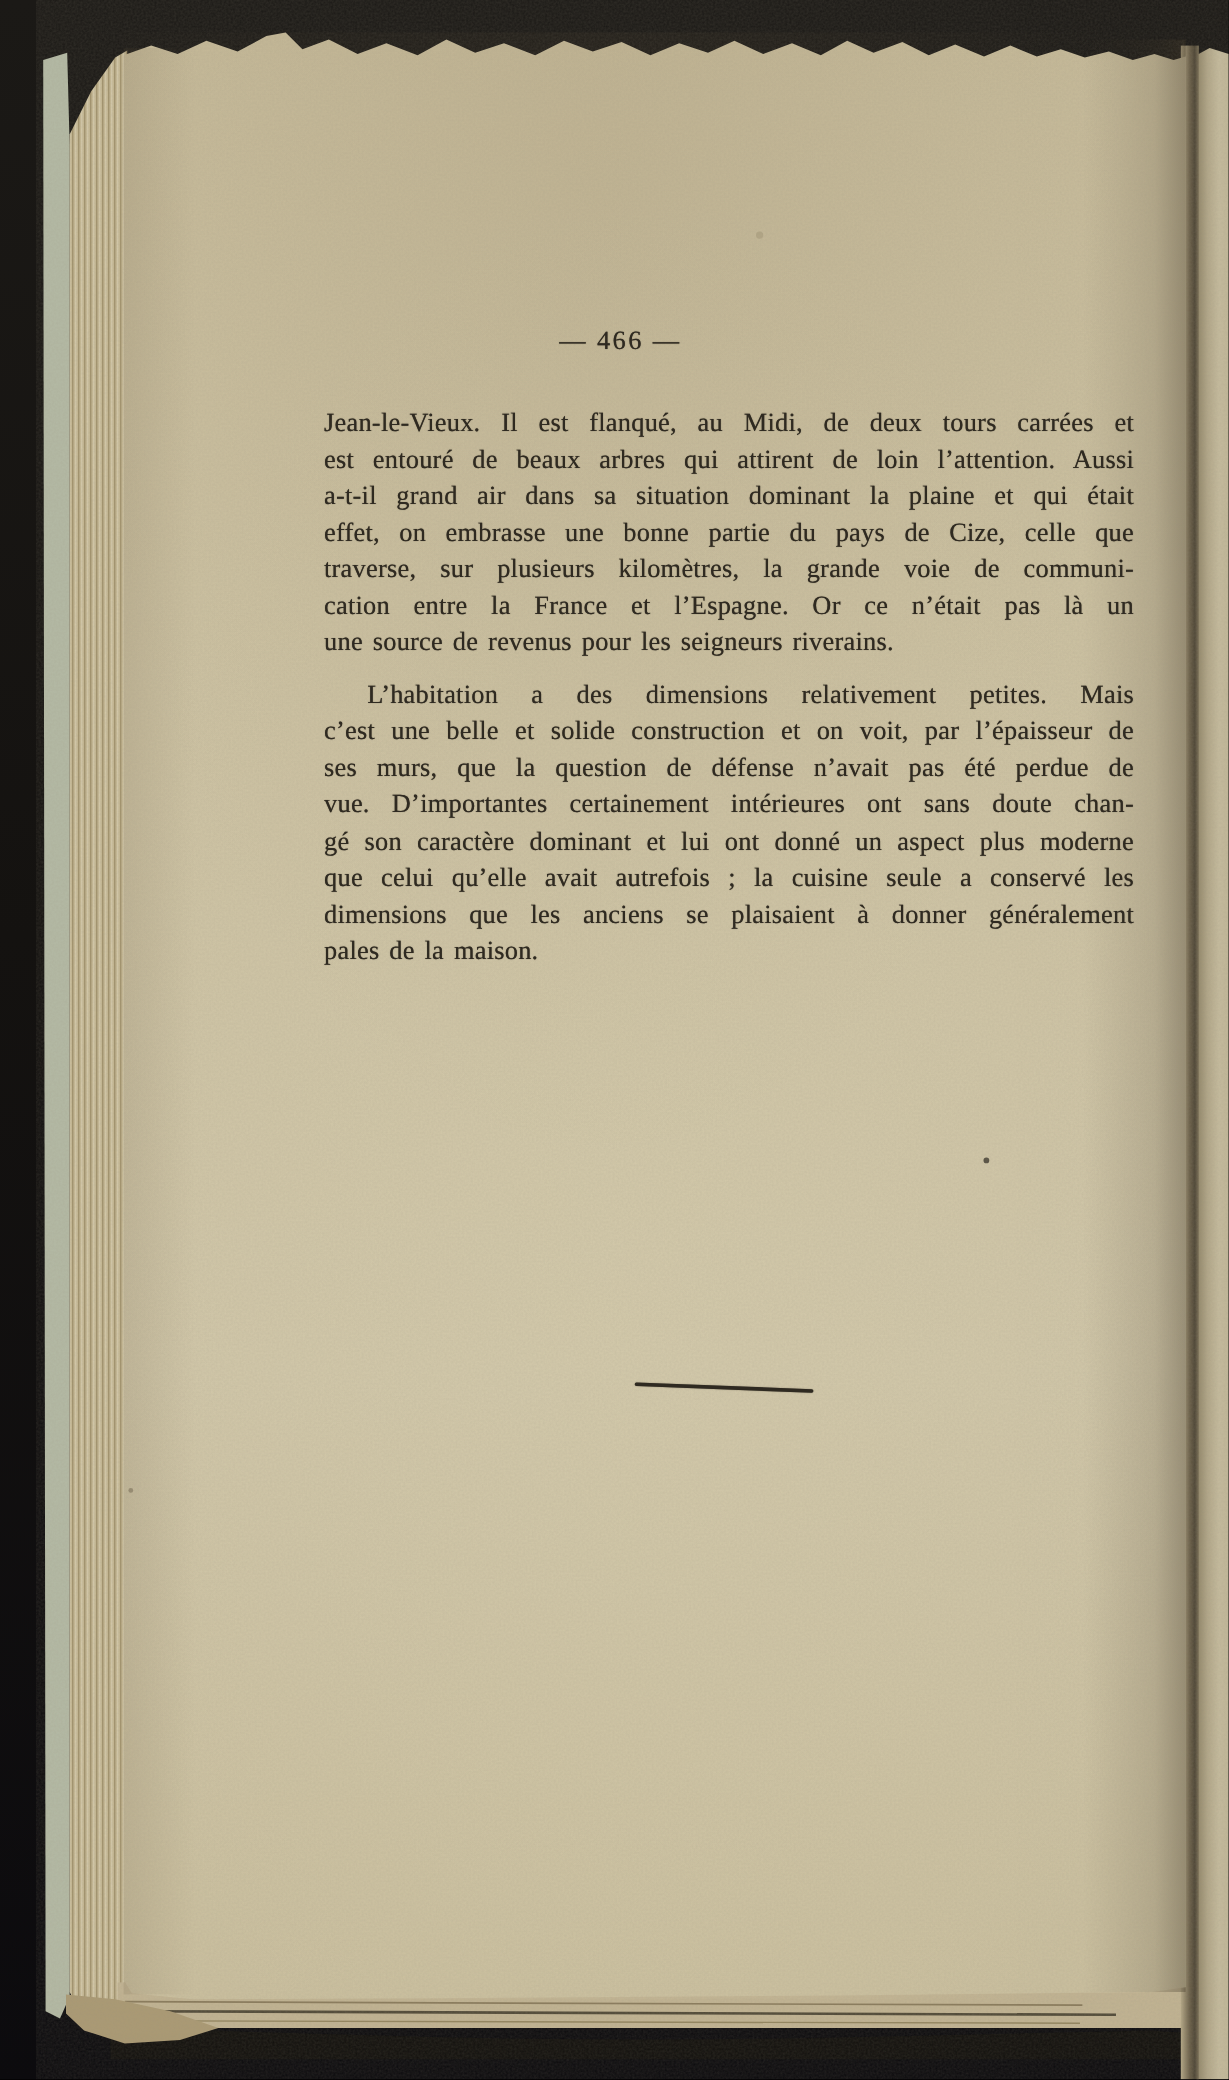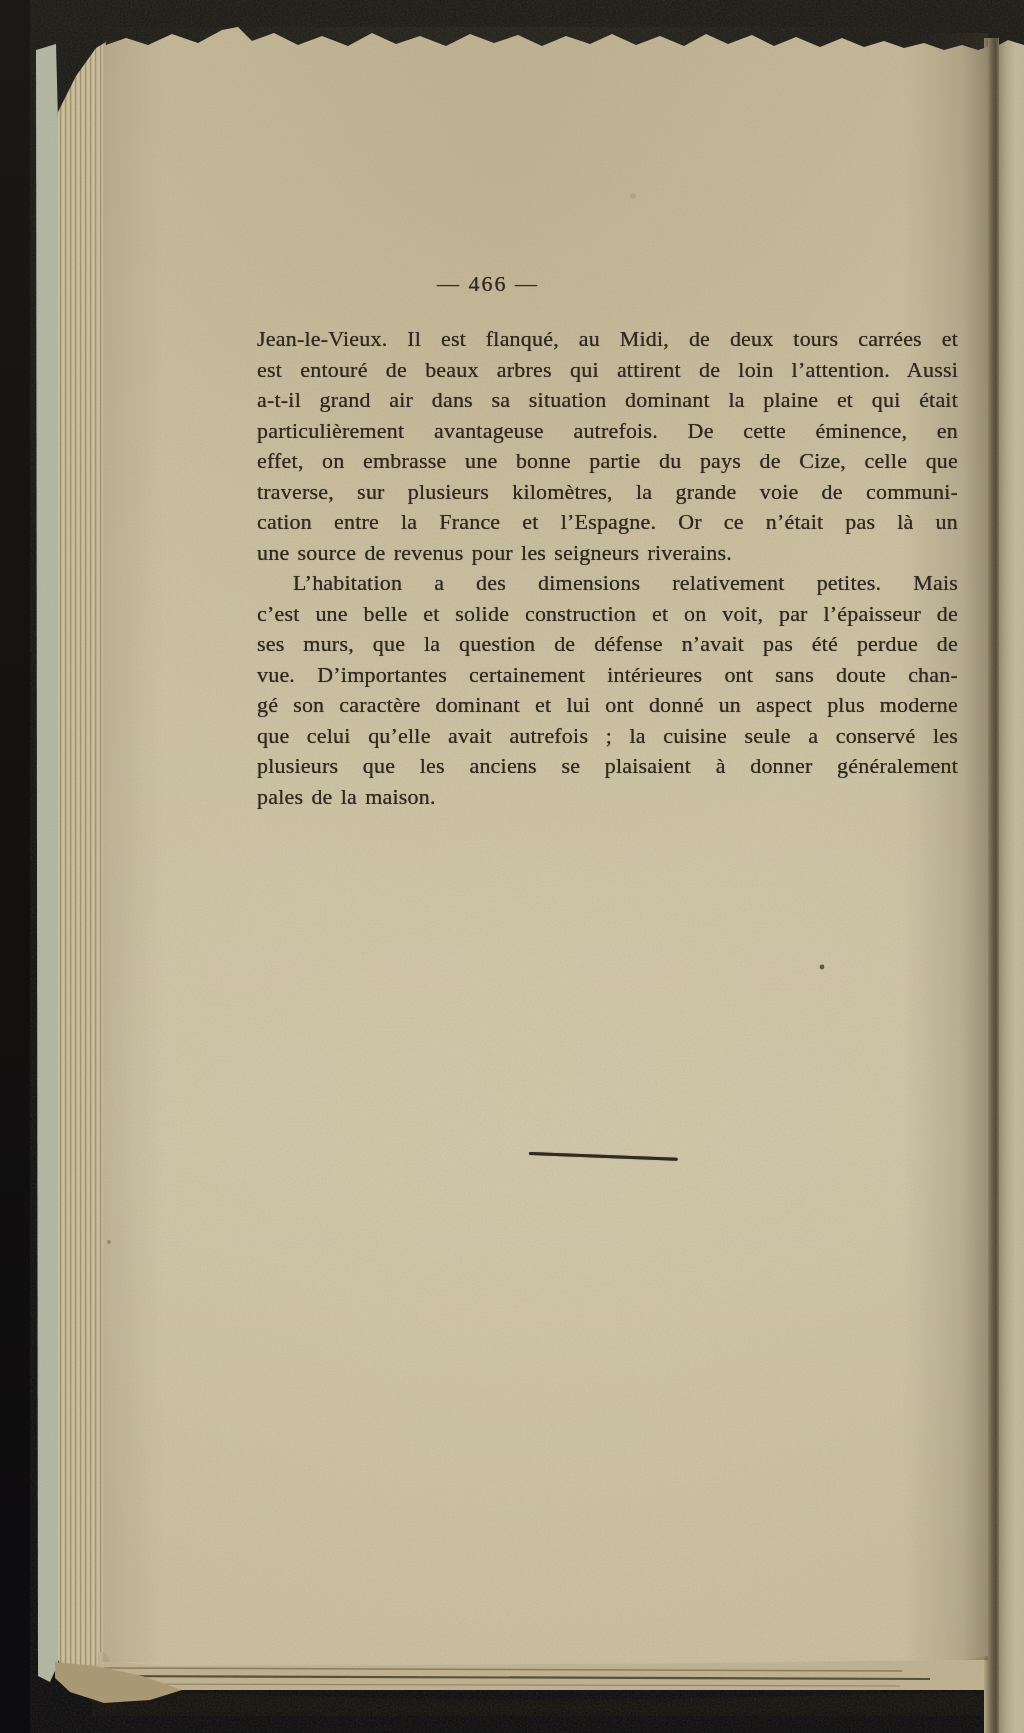--- a/index.html
+++ b/index.html
@@ -5,31 +5,31 @@
   html,body{margin:0;padding:0;background:#000;}
   .scan{
     position:relative;width:1024px;height:1733px;overflow:hidden;
     background:linear-gradient(180deg,#1b1916 0%,#141210 45%,#0c0b0e 100%);
     font-family:"Liberation Serif","DejaVu Serif",serif;
   }
   .bg-svg{position:absolute;left:0;top:0;width:1024px;height:1733px;display:block;}
   .text-layer{position:absolute;left:0;top:0;width:1024px;height:1733px;z-index:2;}
   .folio{
     position:absolute;left:437px;top:271px;width:160px;
-    font-size:22px;letter-spacing:2px;
+    text-align:center;font-size:22px;letter-spacing:2px;
     color:var(--ink,#2f2a21);
     text-shadow:0 0 0.7px rgba(43,37,28,0.8);
   }
   .body-text{
     position:absolute;left:257px;top:324px;width:701px;
     font-size:22px;line-height:30.5px;letter-spacing:0.2px;
     color:var(--ink,#2f2a21);
     text-shadow:0 0 0.7px rgba(43,37,28,0.8);
   }
-  .paragraph{margin:0;}
+  .paragraph{margin:13px;}
   .line{
     text-align:justify;text-align-last:justify;
     height:30.5px;overflow:visible;
   }
   .line.ind{text-indent:36px;}
   .line.end{text-align-last:left;word-spacing:2.5px;}
   .divider{
     position:absolute;left:529px;top:1152px;width:149px;height:3px;
     background:var(--ink,#2f2a21);border-radius:2px;
     transform:rotate(2.2deg);transform-origin:left top;
@@ -122,34 +122,33 @@
 
   <div class="text-layer">
 
     <div class="folio">— 466 —</div>
 
     <div class="body-text">
       <div class="paragraph">
         <div class="line">Jean-le-Vieux. Il est flanqué, au Midi, de deux tours carrées et</div>
         <div class="line">est entouré de beaux arbres qui attirent de loin l’attention. Aussi</div>
         <div class="line">a-t-il grand air dans sa situation dominant la plaine et qui était</div>
-        <div class="line">particulièrement avantageuse autrefois. De cette éminence, en</div>
         <div class="line">effet, on embrasse une bonne partie du pays de Cize, celle que</div>
         <div class="line">traverse, sur plusieurs kilomètres, la grande voie de communi-</div>
         <div class="line">cation entre la France et l’Espagne. Or ce n’était pas là un</div>
         <div class="line end">une source de revenus pour les seigneurs riverains.</div>
       </div>
       <div class="paragraph">
         <div class="line ind">L’habitation a des dimensions relativement petites. Mais</div>
         <div class="line">c’est une belle et solide construction et on voit, par l’épaisseur de</div>
         <div class="line">ses murs, que la question de défense n’avait pas été perdue de</div>
         <div class="line">vue. D’importantes certainement intérieures ont sans doute chan-</div>
         <div class="line">gé son caractère dominant et lui ont donné un aspect plus moderne</div>
         <div class="line">que celui qu’elle avait autrefois ; la cuisine seule a conservé les</div>
-        <div class="line">plusieurs que les anciens se plaisaient à donner généralement</div>
+        <div class="line">dimensions que les anciens se plaisaient à donner généralement</div>
         <div class="line end">pales de la maison.</div>
       </div>
     </div>
 
     <div class="divider"></div>
   </div>
 
 </div>
 
 </body></html>

